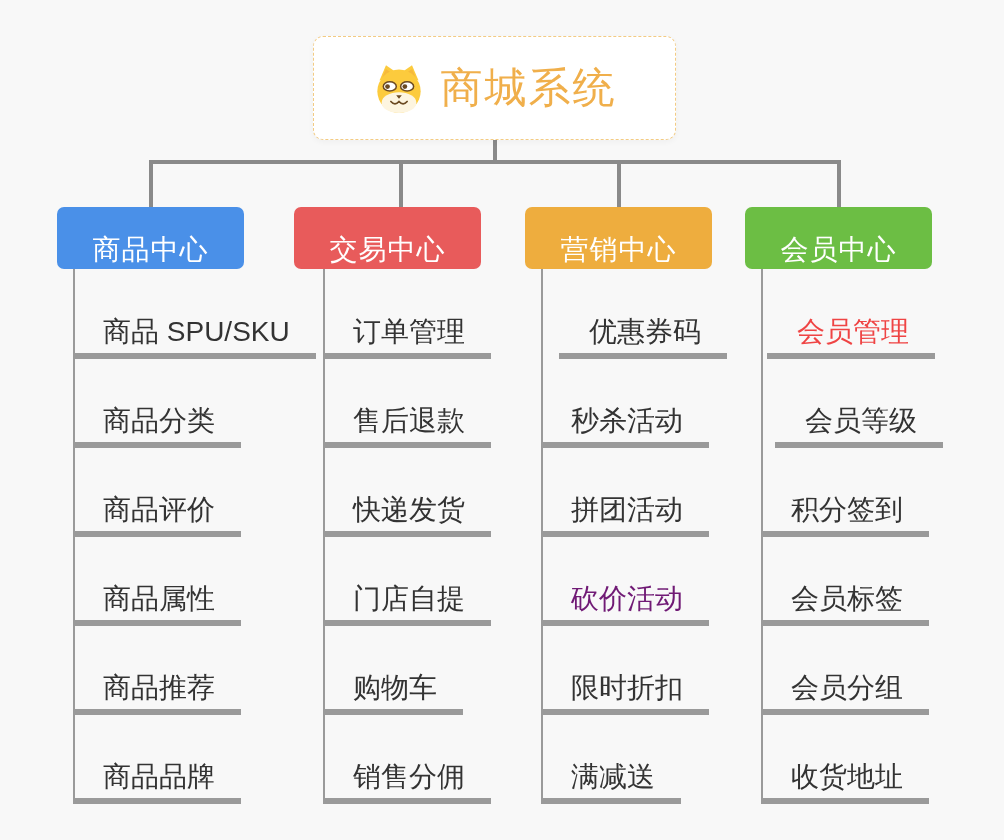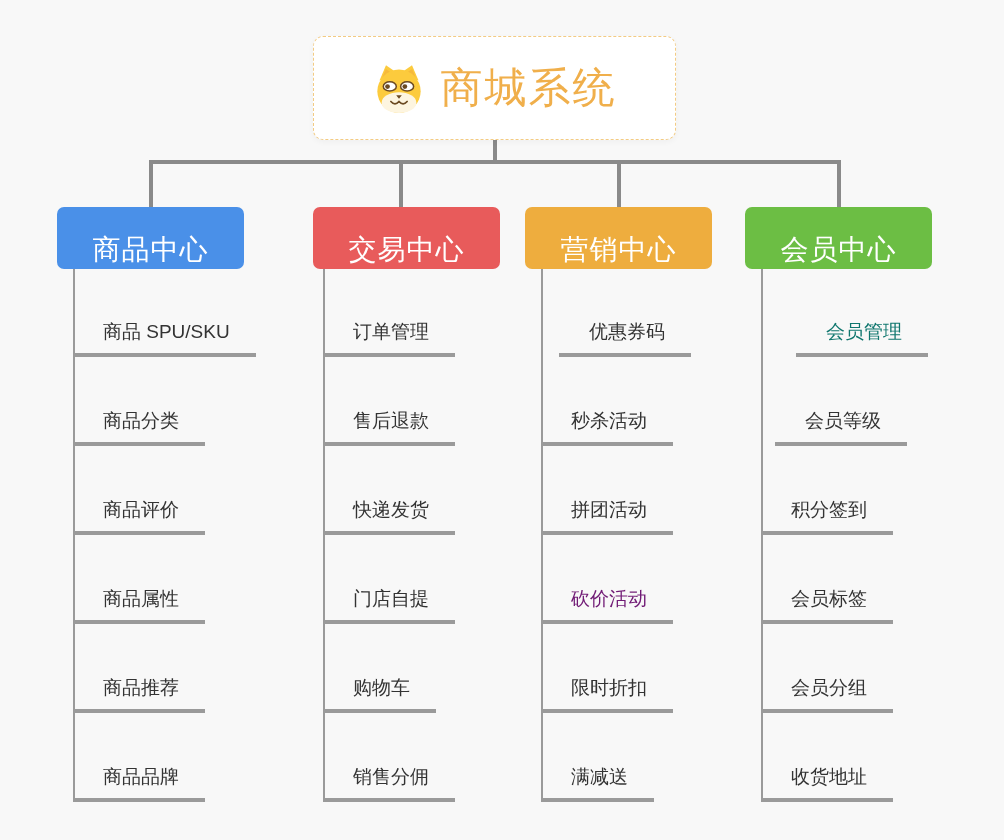--- a/index.html
+++ b/index.html
@@ -29,22 +29,22 @@
     position:absolute;width:187px;height:62px;border-radius:7px;
     display:flex;align-items:flex-end;justify-content:center;
     color:#ffffff;font-size:28px;letter-spacing:1px;cursor:default;
   }
   
   .trunk{position:absolute;width:2px;background:#9a9a9a;}
   
   .item{
     position:absolute;
     padding:0 26px 7px 30px;
-    border-bottom:4px solid #0f766e;
-    font-size:19px;color:#333333;line-height:28px;
+    border-bottom:6px solid #0f766e;
+    font-size:28px;color:#333333;line-height:28px;
     white-space:nowrap;cursor:default;
   }
 </style>
 </head>
 <body>
 
 <div class="canvas" id="canvas" style="background: rgb(248, 248, 248);">
 
   <div class="cline" id="stem" style="left: 493px; top: 140px; width: 4px; height: 24px; background: rgb(138, 138, 138);"></div>
   <div class="cline" id="hbar" style="left: 148.5px; top: 160px; width: 692px; height: 4px; background: rgb(138, 138, 138);"></div>
@@ -74,21 +74,21 @@
       <span>商品中心</span>
     </div>
     <div class="trunk" style="left: 73px; top: 269px; height: 531px; background: rgb(154, 154, 154);"></div>
     <div class="item" style="left: 73px; top: 318px; color: rgb(51, 51, 51); border-bottom-color: rgb(154, 154, 154);">商品 SPU/SKU</div>
     <div class="item" style="left: 73px; top: 407px; color: rgb(51, 51, 51); border-bottom-color: rgb(154, 154, 154);">商品分类</div>
     <div class="item" style="left: 73px; top: 496px; color: rgb(51, 51, 51); border-bottom-color: rgb(154, 154, 154);">商品评价</div>
     <div class="item" style="left: 73px; top: 585px; color: rgb(51, 51, 51); border-bottom-color: rgb(154, 154, 154);">商品属性</div>
     <div class="item" style="left: 73px; top: 674px; color: rgb(51, 51, 51); border-bottom-color: rgb(154, 154, 154);">商品推荐</div>
     <div class="item" style="left: 73px; top: 763px; color: rgb(51, 51, 51); border-bottom-color: rgb(154, 154, 154);">商品品牌</div>
     <div class="cline" style="left: 398.5px; top: 160px; width: 4px; height: 48px; background: rgb(138, 138, 138);"></div>
-    <div class="branch-header" style="left: 313px; top: 207px; background: rgb(232, 91, 91);">
+    <div class="branch-header" style="left: 294px; top: 207px; background: rgb(232, 91, 91);">
       <span>交易中心</span>
     </div>
     <div class="trunk" style="left: 323px; top: 269px; height: 531px; background: rgb(154, 154, 154);"></div>
     <div class="item" style="left: 323px; top: 318px; color: rgb(51, 51, 51); border-bottom-color: rgb(154, 154, 154);">订单管理</div>
     <div class="item" style="left: 323px; top: 407px; color: rgb(51, 51, 51); border-bottom-color: rgb(154, 154, 154);">售后退款</div>
     <div class="item" style="left: 323px; top: 496px; color: rgb(51, 51, 51); border-bottom-color: rgb(154, 154, 154);">快递发货</div>
     <div class="item" style="left: 323px; top: 585px; color: rgb(51, 51, 51); border-bottom-color: rgb(154, 154, 154);">门店自提</div>
     <div class="item" style="left: 323px; top: 674px; color: rgb(51, 51, 51); border-bottom-color: rgb(154, 154, 154);">购物车</div>
     <div class="item" style="left: 323px; top: 763px; color: rgb(51, 51, 51); border-bottom-color: rgb(154, 154, 154);">销售分佣</div>
     <div class="cline" style="left: 616.5px; top: 160px; width: 4px; height: 48px; background: rgb(138, 138, 138);"></div>
@@ -100,19 +100,19 @@
     <div class="item" style="left: 541px; top: 407px; color: rgb(51, 51, 51); border-bottom-color: rgb(154, 154, 154);">秒杀活动</div>
     <div class="item" style="left: 541px; top: 496px; color: rgb(51, 51, 51); border-bottom-color: rgb(154, 154, 154);">拼团活动</div>
     <div class="item" style="left: 541px; top: 585px; color: #701a75; border-bottom-color: rgb(154, 154, 154);">砍价活动</div>
     <div class="item" style="left: 541px; top: 674px; color: rgb(51, 51, 51); border-bottom-color: rgb(154, 154, 154);">限时折扣</div>
     <div class="item" style="left: 541px; top: 763px; color: rgb(51, 51, 51); border-bottom-color: rgb(154, 154, 154);">满减送</div>
     <div class="cline" style="left: 836.5px; top: 160px; width: 4px; height: 48px; background: rgb(138, 138, 138);"></div>
     <div class="branch-header" style="left: 745px; top: 207px; background: rgb(108, 190, 68);">
       <span>会员中心</span>
     </div>
     <div class="trunk" style="left: 761px; top: 269px; height: 531px; background: rgb(154, 154, 154);"></div>
-    <div class="item" style="left: 796px; top: 318px; color: #0f766e; border-bottom-color: rgb(154, 154, 154);">会员管理</div>
+    <div class="item" style="left: 767px; top: 318px; color: #ef4444; border-bottom-color: rgb(154, 154, 154);">会员管理</div>
     <div class="item" style="left: 761px; top: 407px; color: rgb(51, 51, 51); border-bottom-color: rgb(154, 154, 154); margin-left: 14px;">会员等级</div>
     <div class="item" style="left: 761px; top: 496px; color: rgb(51, 51, 51); border-bottom-color: rgb(154, 154, 154);">积分签到</div>
     <div class="item" style="left: 761px; top: 585px; color: rgb(51, 51, 51); border-bottom-color: rgb(154, 154, 154);">会员标签</div>
     <div class="item" style="left: 761px; top: 674px; color: rgb(51, 51, 51); border-bottom-color: rgb(154, 154, 154);">会员分组</div>
     <div class="item" style="left: 761px; top: 763px; color: rgb(51, 51, 51); border-bottom-color: rgb(154, 154, 154);">收货地址</div>
   </div>
 
 </body></html>

